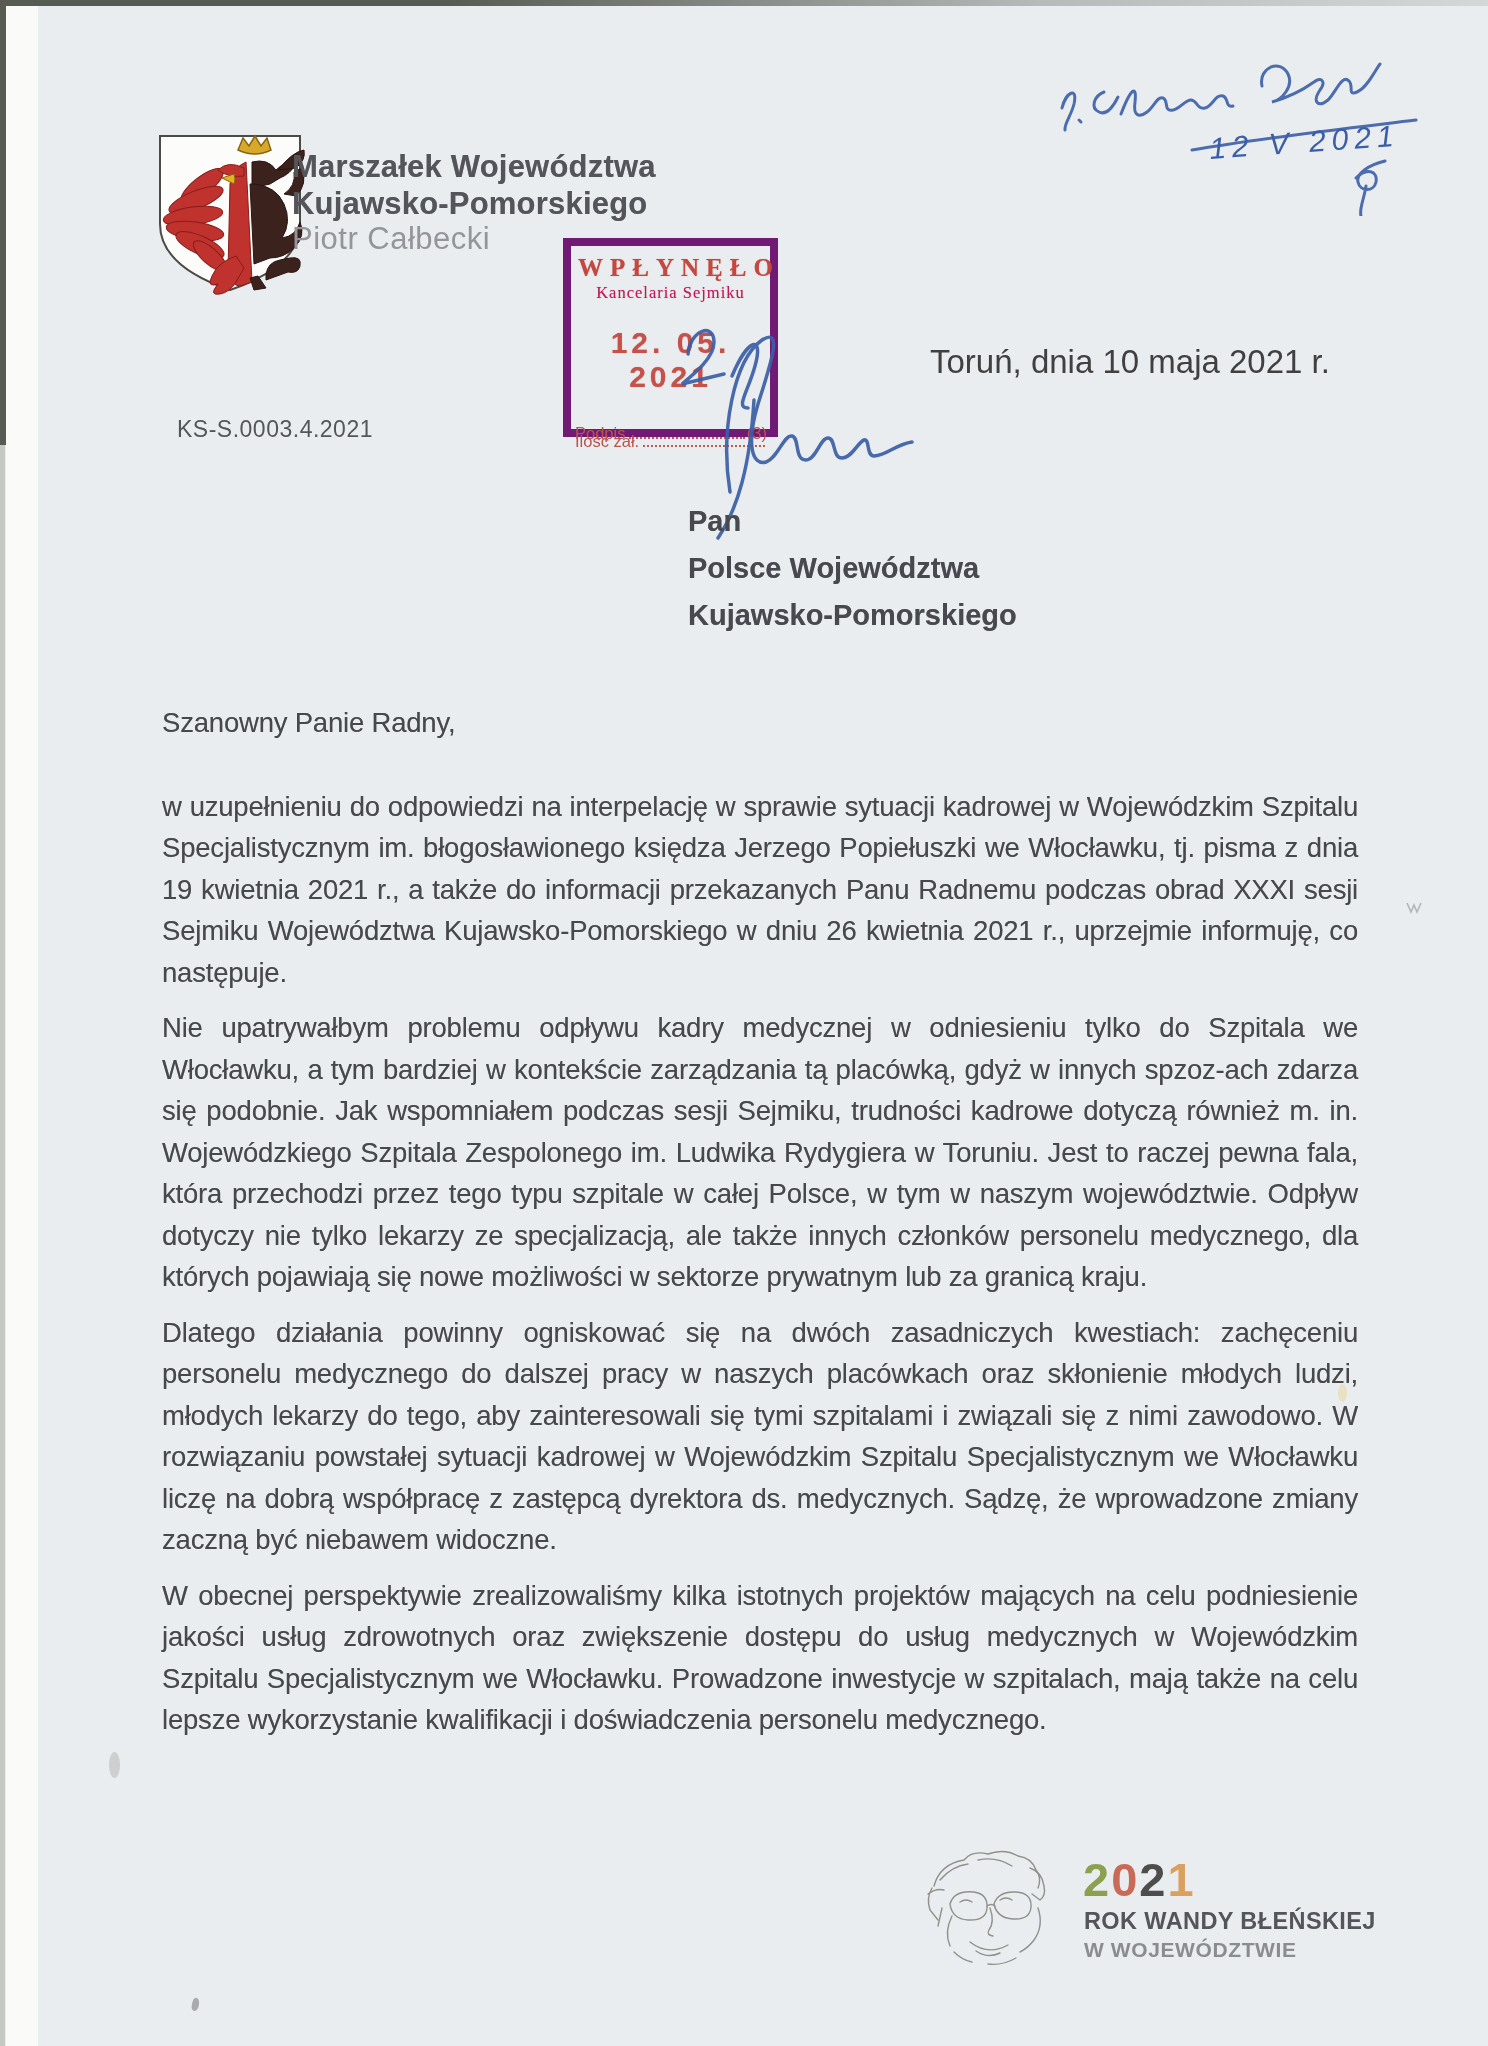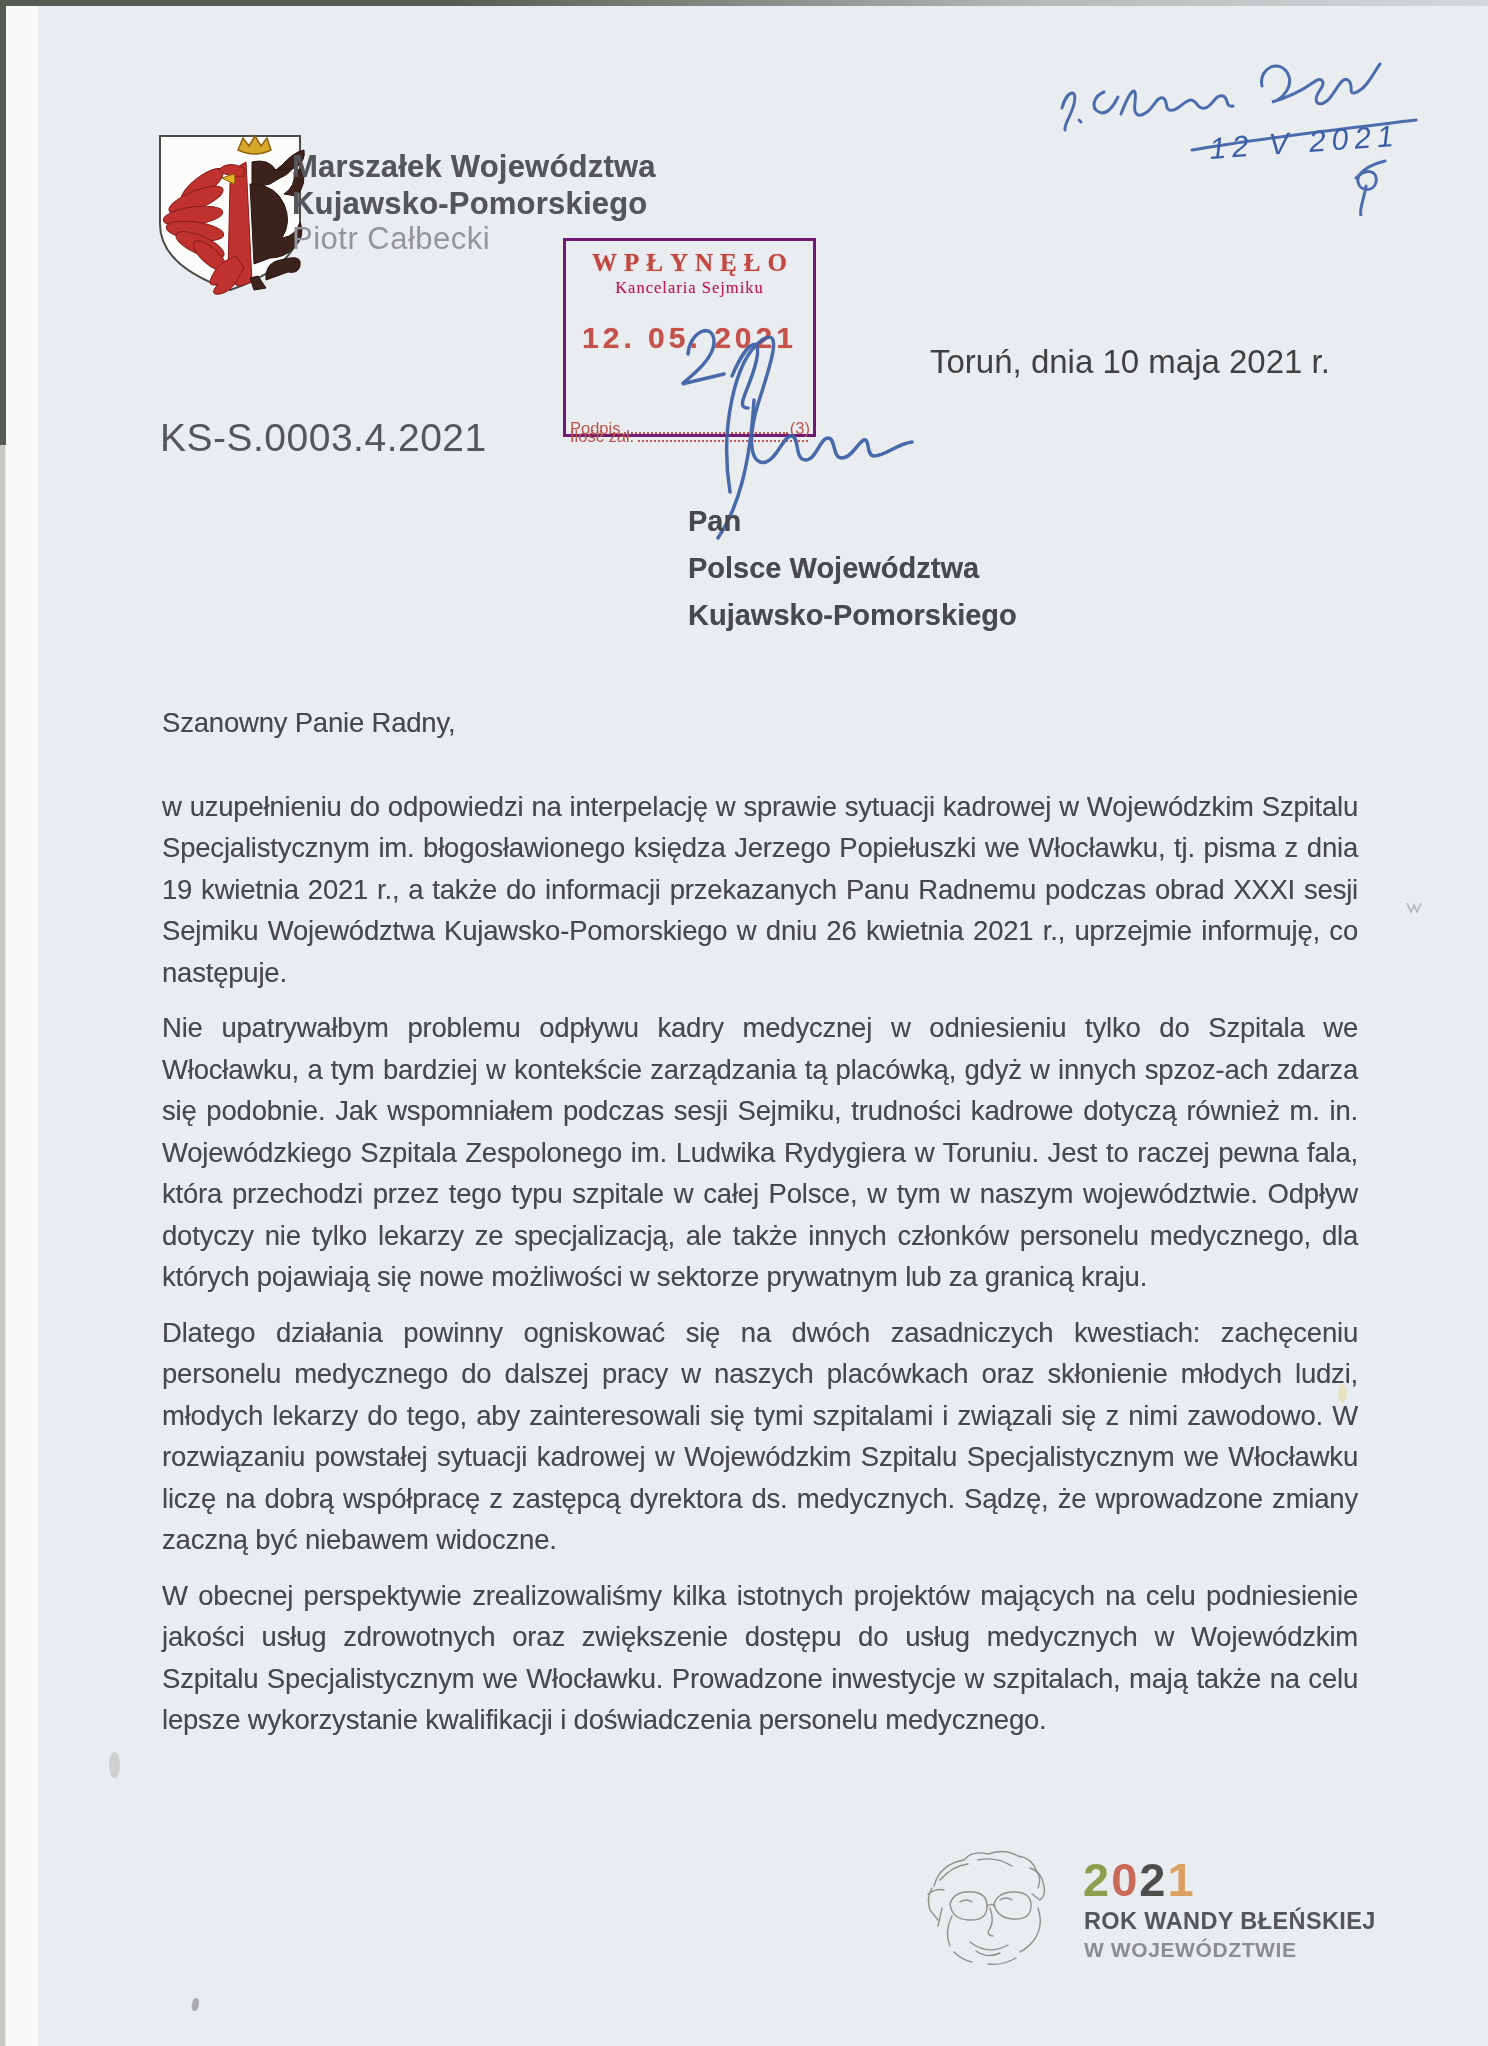--- a/index.html
+++ b/index.html
@@ -16,39 +16,39 @@
   .page-edge-white{position:absolute;left:6px;top:6px;width:32px;height:2040px;background:#fafbf9;}
   .artifact{position:absolute;pointer-events:none;}
   
   .crest{position:absolute;left:150px;top:128px;}
   .org-name{position:absolute;left:292px;top:148px;
     font-size:31px;font-weight:bold;color:#54555a;line-height:37px;letter-spacing:.2px;
     text-shadow:0 0 .6px rgba(84,85,90,.55);}
   .person-name{position:absolute;left:292px;top:221px;
     font-size:31px;font-weight:400;color:#94959a;letter-spacing:.5px;}
   
-  .stamp{position:absolute;left:563px;top:238px;width:253px;height:199px;
-    border:3px solid #701a75;color:#c04b43;box-sizing:border-box;}
+  .stamp{position:absolute;left:563px;top:238px;width:215px;height:199px;
+    border:8px solid #701a75;color:#c04b43;box-sizing:border-box;}
   .stamp-title{margin-top:8px;text-align:center;
     font-family:"Liberation Serif",serif;font-weight:bold;font-size:25px;
     letter-spacing:7px;text-indent:7px;color:#c24840;text-shadow:0 0 1px rgba(194,72,64,.6);}
   .stamp-office{text-align:center;font-family:"Liberation Serif",serif;
     font-size:16.5px;letter-spacing:1px;color:#be185d;margin-top:1px;
     text-shadow:0 0 1px rgba(187,88,80,.5);}
   .stamp-date{text-align:center;margin-top:23px;
     font-size:30px;font-weight:600;letter-spacing:4px;color:#c4524a;
     text-shadow:0 0 1px rgba(196,82,74,.55);}
   .stamp-row{position:absolute;left:4px;right:3px;display:flex;align-items:flex-end;
     font-size:16.5px;color:#b9544c;}
   .stamp-row .leader{flex:1;border-bottom:2px dotted #bd5a52;margin:0 2px 4px 4px;}
   .row-attachments{top:150px;margin-top:36px;}
   .row-signature{top:178px;}
   
   .place-date{position:absolute;left:930px;top:343px;font-size:33px;color:#404040;}
-  .ref-number{position:absolute;left:160px;top:416px;font-size:39px;color:#55565b;letter-spacing:.5px;}
+  .ref-number{position:absolute;left:177px;top:416px;font-size:23px;color:#55565b;letter-spacing:.5px;}
   .recipient{position:absolute;left:688px;top:498px;font-size:29px;font-weight:bold;
     color:#48494e;line-height:47px;text-shadow:0 0 .6px rgba(72,73,78,.5);}
   .letter-body{position:absolute;left:162px;top:672px;width:1196px;
     font-size:27.5px;color:#47484c;line-height:41.5px;letter-spacing:-.2px;
     text-shadow:0 0 .6px rgba(71,72,76,.45);margin-top:30px;}
   .salutation{margin:0 0 42px 0;}
   .letter-body p.par{margin:0 0 14px 0;text-align:justify;}
   
   .footer-year{position:absolute;left:1083px;top:1856px;
     font-size:47px;font-weight:bold;letter-spacing:2px;line-height:48px;}

